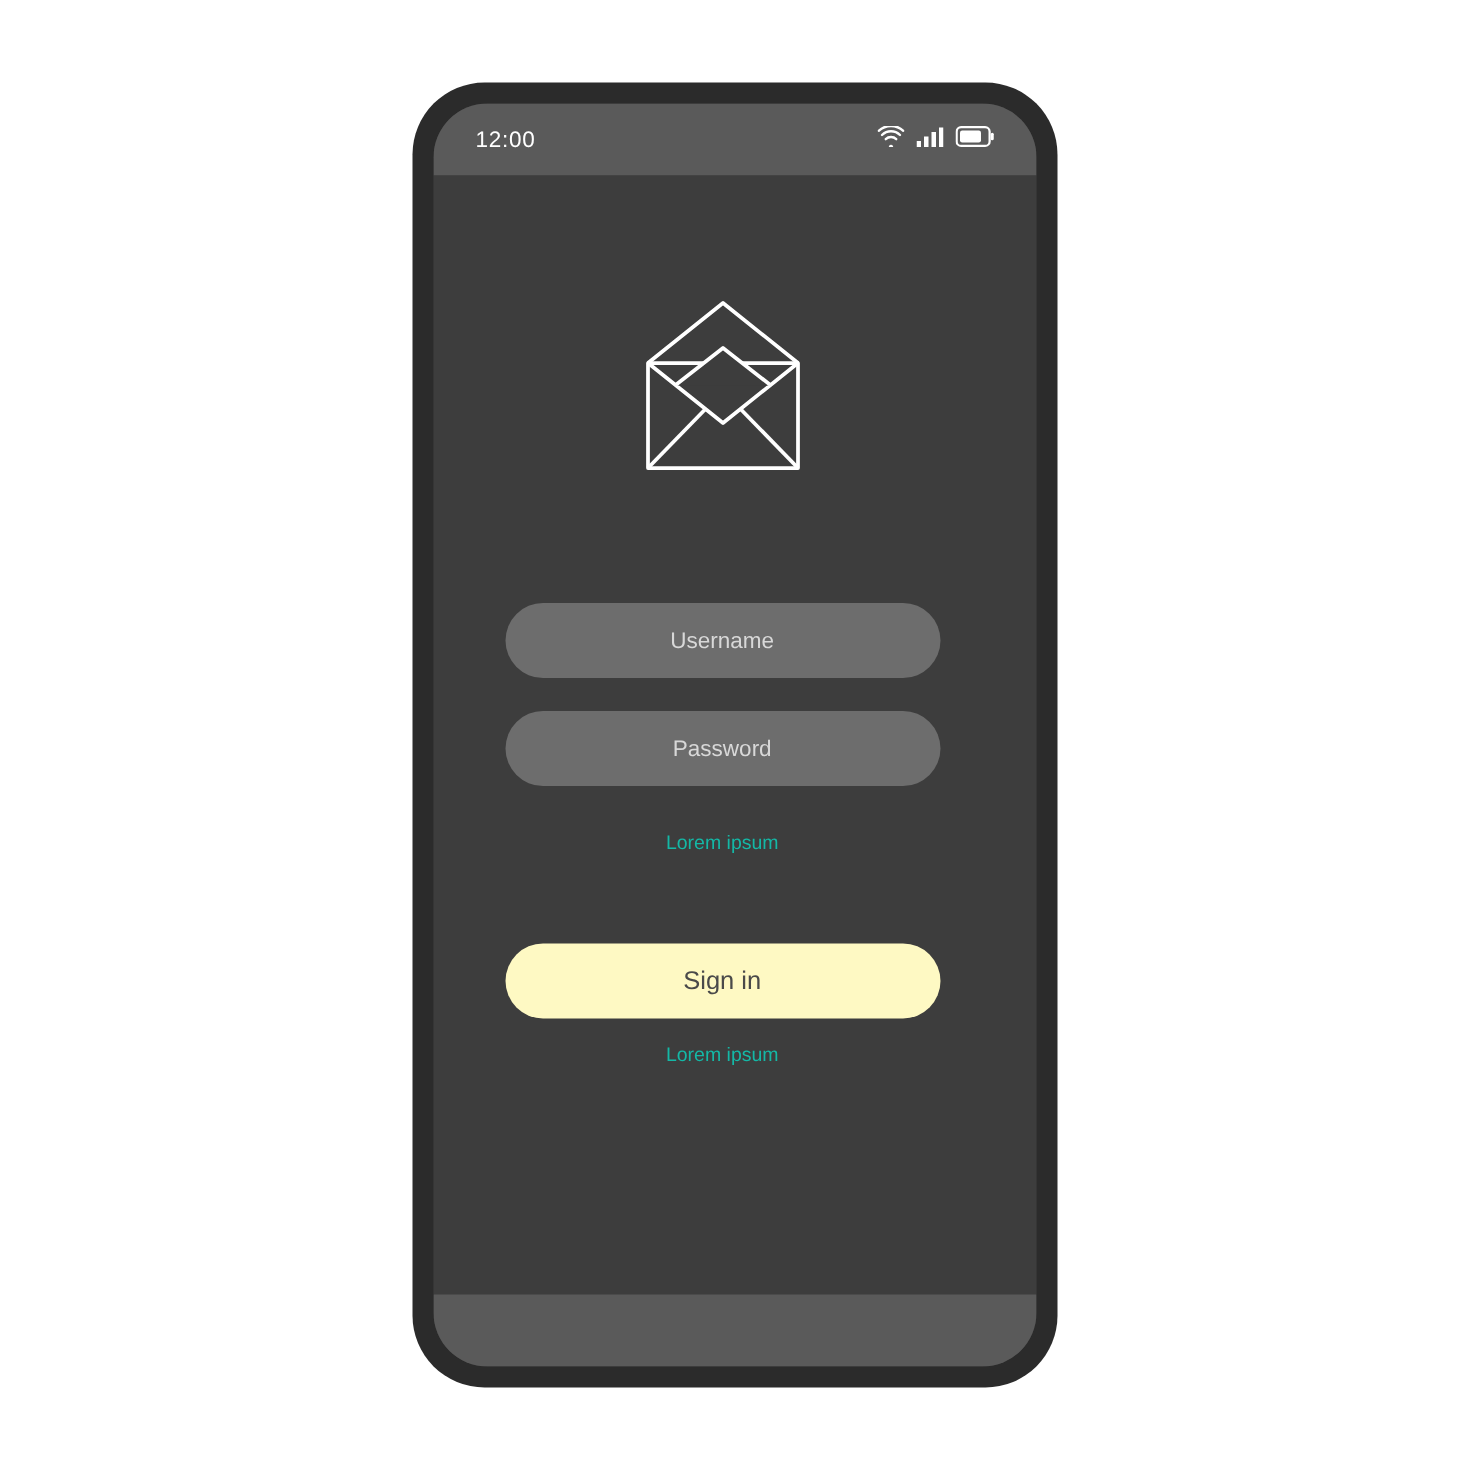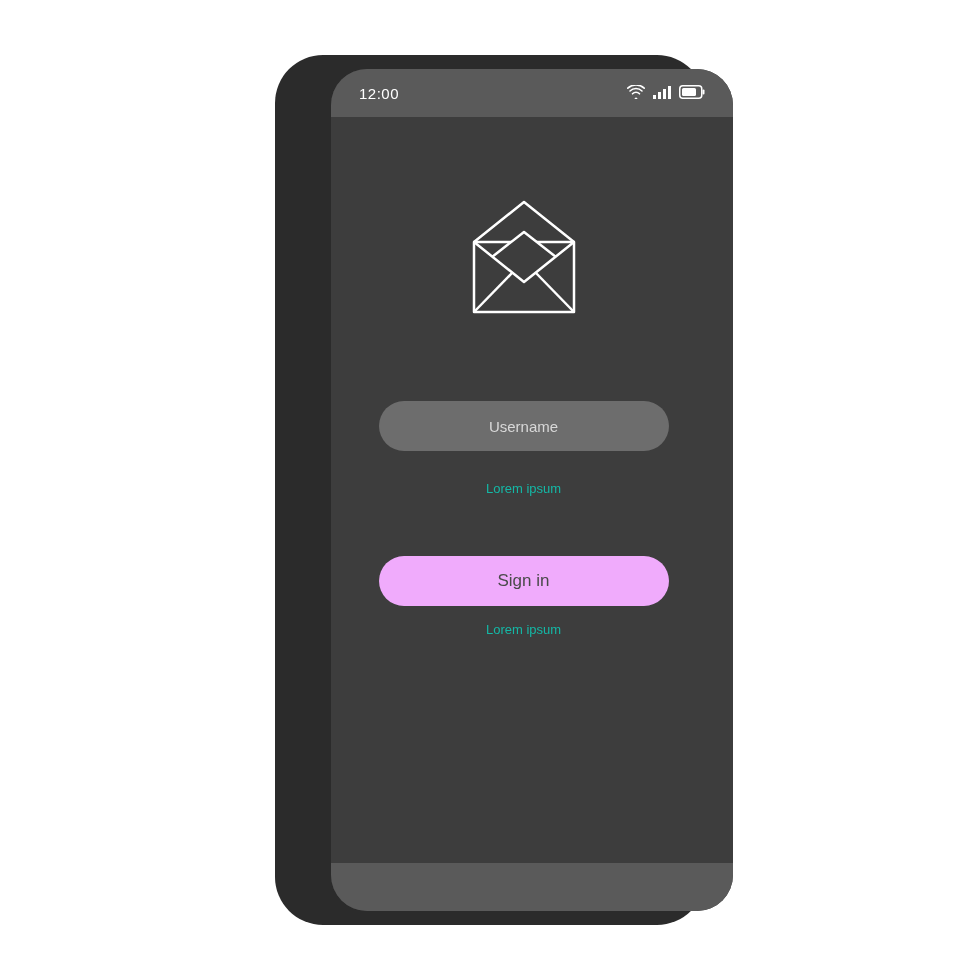--- a/index.html
+++ b/index.html
@@ -21,21 +21,20 @@
       position: relative;
     }
     .phone-inner {
       width: 100%;
       height: 100%;
       background: #3d3d3d;
       border-radius: 36px;
       overflow: hidden;
       display: flex;
       flex-direction: column;
-      margin-left: 42px;
     }
     .status-bar {
       height: 48px;
       background: #5a5a5a;
       display: flex;
       align-items: center;
       justify-content: space-between;
       padding: 0 28px;
       color: #ffffff;
       font-size: 15px;
@@ -83,21 +82,21 @@
       margin-top: 8px;
       margin-bottom: 60px;
     }
     .helper-text.below-signin {
       margin-top: 16px;
       margin-bottom: 0;
     }
     .signin-btn {
       width: 290px;
       height: 50px;
-      background: #f0abfc;
+      background: #fef9c3;
       color: #4a4a4a;
       border: none;
       border-radius: 26px;
       font-size: 17px;
       font-weight: 400;
       cursor: pointer;
       display: flex;
       align-items: center;
       justify-content: center;
     }
@@ -149,20 +148,21 @@
           <rect x="20" y="55" width="100" height="70" stroke="#ffffff" stroke-width="2.5" fill="#3d3d3d" stroke-linejoin="round"></rect>
           <path d="M20 55 L70 95 L120 55" stroke="#ffffff" stroke-width="2.5" fill="none" stroke-linejoin="round"></path>
           <path d="M20 125 L58 86" stroke="#ffffff" stroke-width="2.5" fill="none" stroke-linejoin="round"></path>
           <path d="M120 125 L82 86" stroke="#ffffff" stroke-width="2.5" fill="none" stroke-linejoin="round"></path>
           <path d="M38 70 L70 45 L102 70" stroke="#ffffff" stroke-width="2.5" fill="#3d3d3d" stroke-linejoin="round"></path>
         </svg>
       </div>
 
       <input class="input-pill" type="text" placeholder="Username" style="">
 
+      <input class="input-pill" type="password" placeholder="Password" style="">
 
       <div class="helper-text">Lorem ipsum</div>
 
       <button class="signin-btn">Sign in</button>
 
       <div class="helper-text below-signin">Lorem ipsum</div>
 
     </div>
 
     <div class="bottom-bar"></div>

